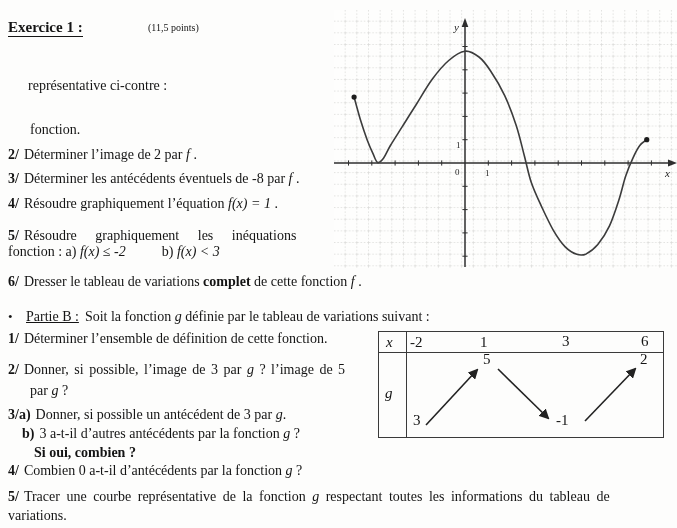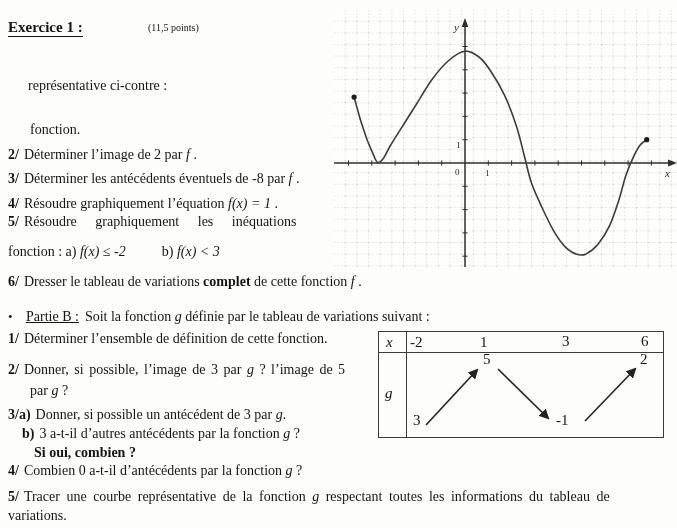--- a/index.html
+++ b/index.html
@@ -64,21 +64,21 @@
   </div>
 
   <div class="line" style="top:169px;">
     <span class="num">3/</span><span>Déterminer les antécédents éventuels de -8 par </span><span class="math">f</span><span> .</span>
   </div>
 
   <div class="line" style="top:194px;">
     <span class="num">4/</span><span>Résoudre graphiquement l’équation </span><span class="math">f(x) = 1</span><span> .</span>
   </div>
 
-  <div class="line ws-q5" style="top:212px;font-family:Liberation Serif, serif;">
+  <div class="line ws-q5" style="top:226px;font-family:Liberation Serif, serif;">
     <span class="num">5/</span><span>Résoudre graphiquement les inéquations</span>
   </div>
   <div class="line" style="top:242px;">
     <span>fonction : a) </span><span class="math">f(x) ≤ -2</span><span class="gap-b">b) </span><span class="math">f(x) &lt; 3</span>
   </div>
 
   <div class="line" style="top:272px;">
     <span class="num">6/</span><span>Dresser le tableau de variations </span><span class="b">complet</span><span> de cette fonction </span><span class="math">f</span><span> .</span>
   </div>
 

